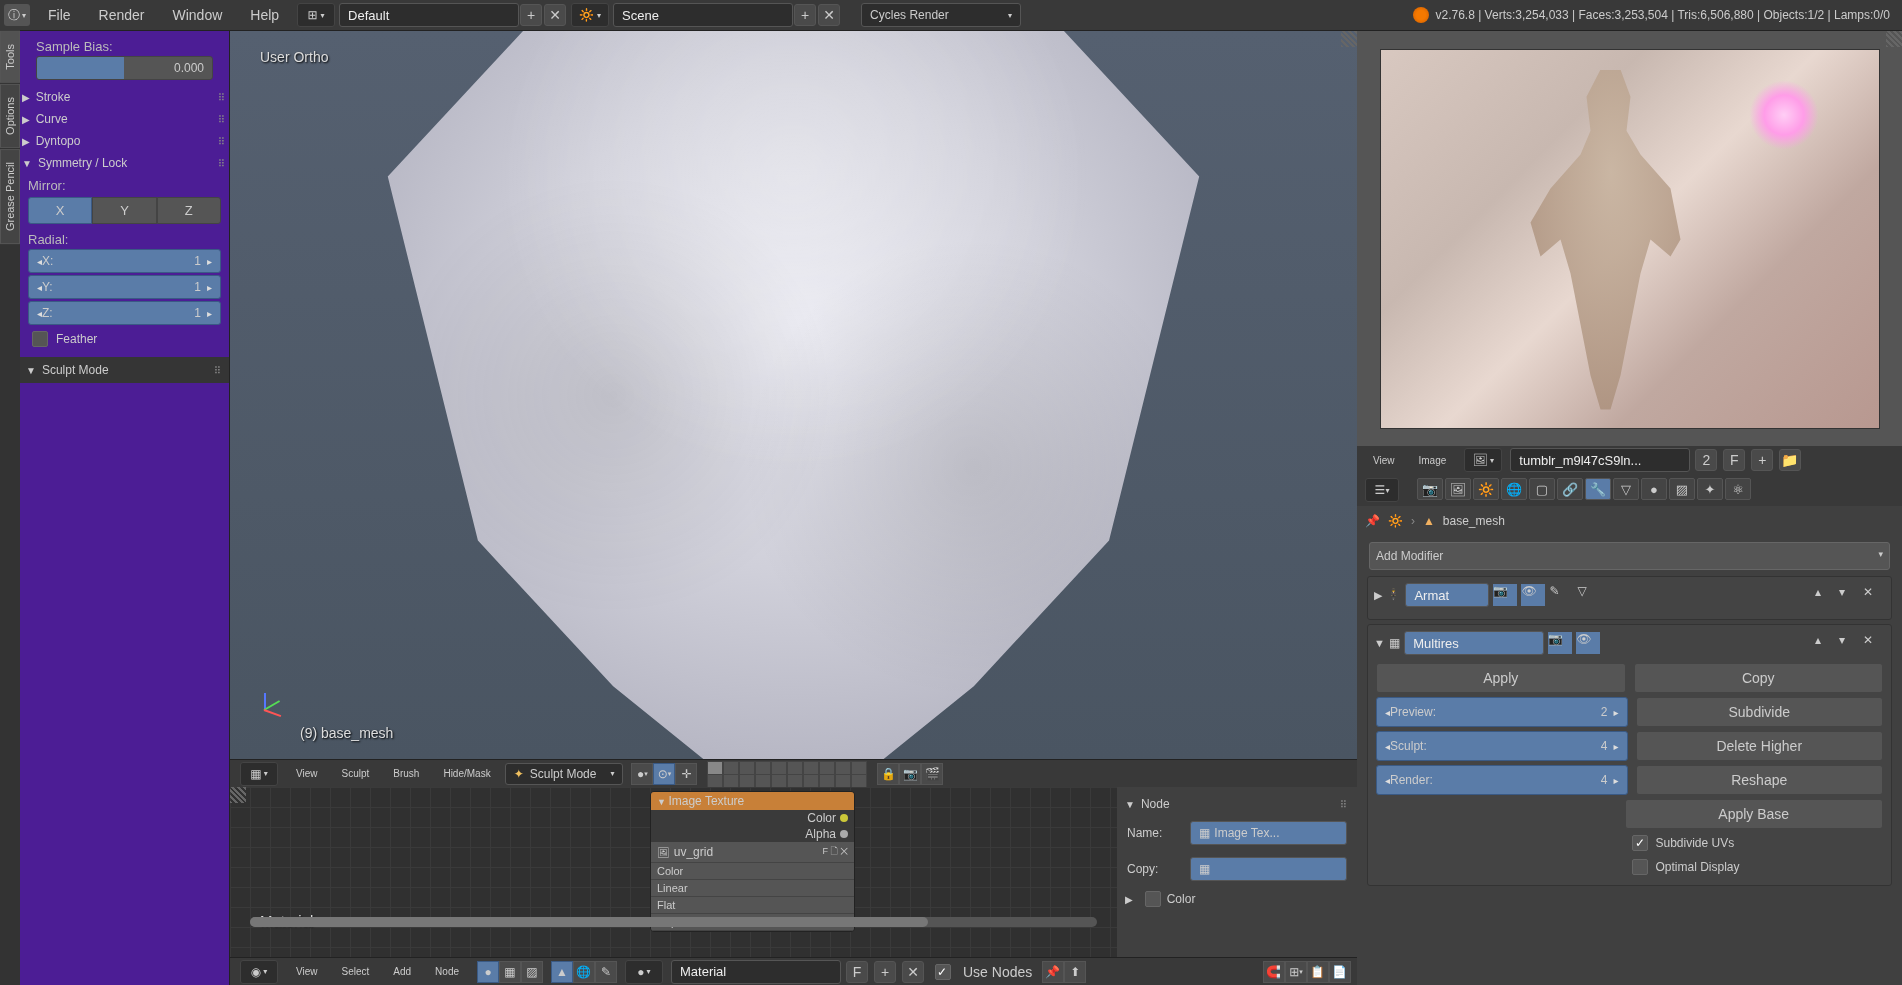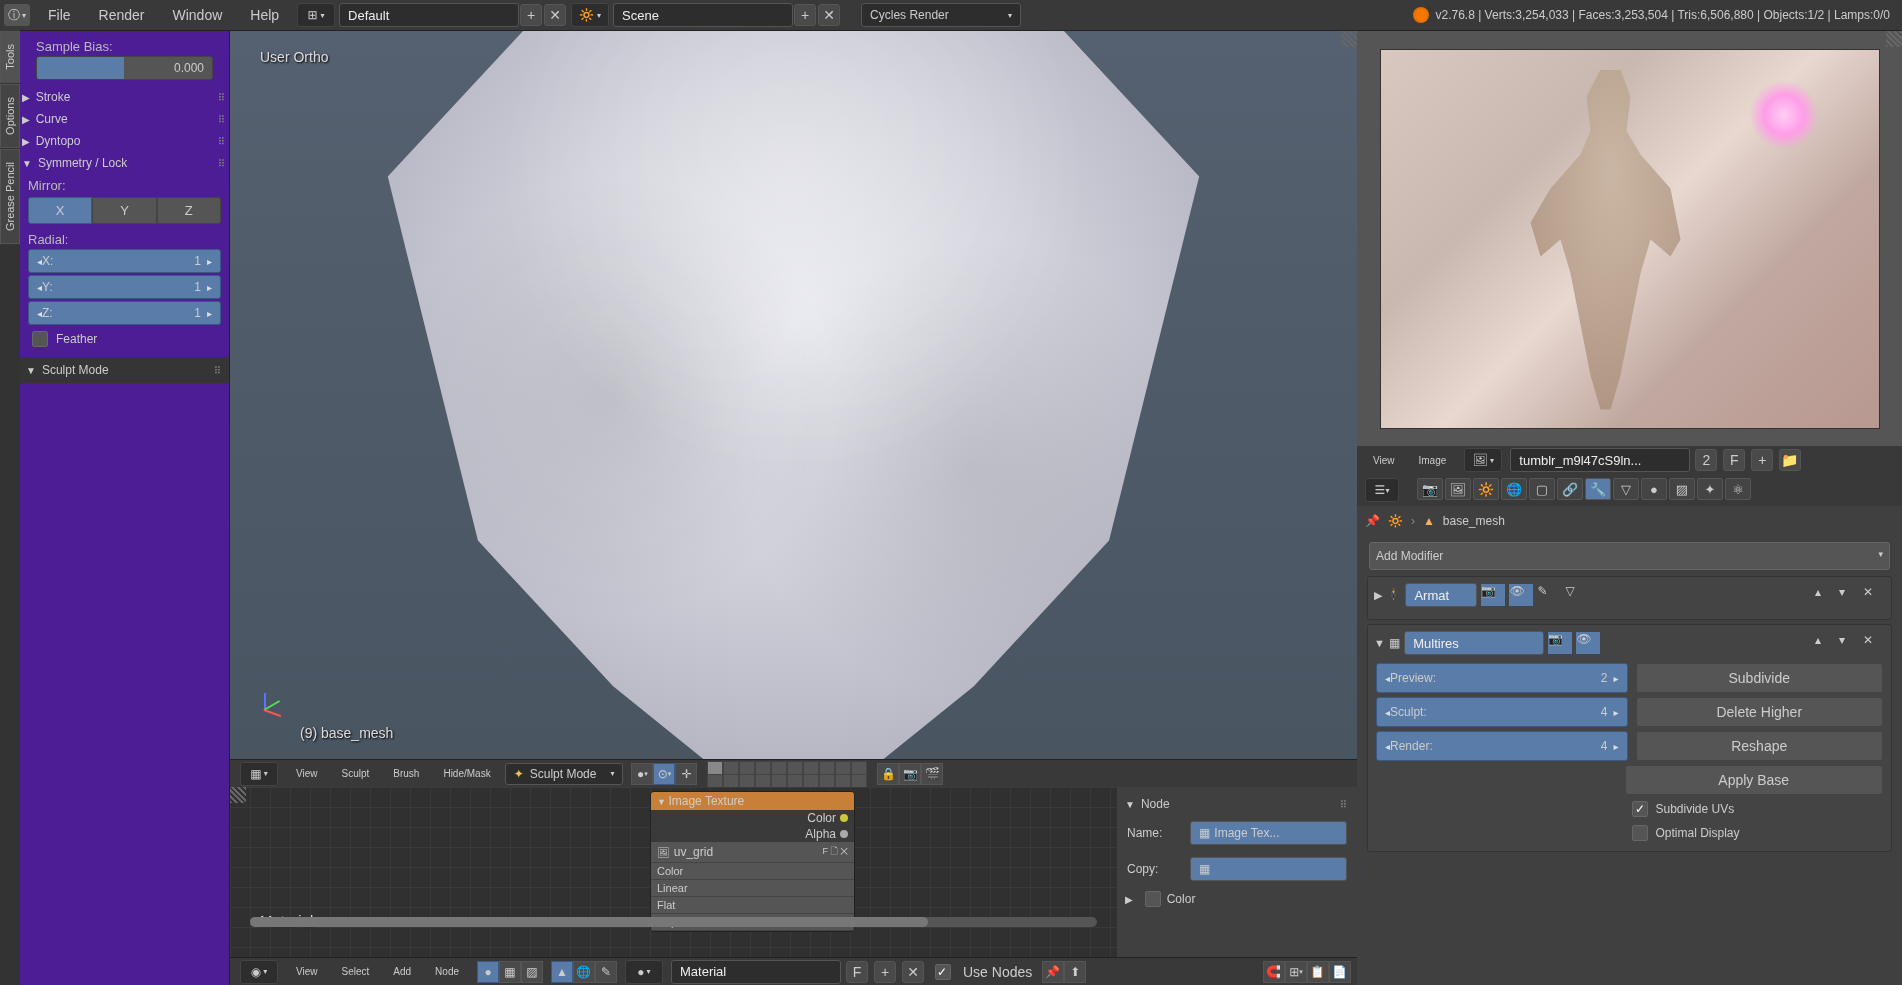--- a/index.html
+++ b/index.html
@@ -367,21 +367,21 @@
       </div>
       <div class="wide-btn">
           <span>Add Modifier</span>
           <span style="font-size:9px;">▾</span>
         </div>
 
       <div class="modifier-box">
         <div class="mod-header">
           <span style="font-size:11px;cursor:pointer;">▶</span>
           <span>🕴</span>
-          <div class="text-field" style="background:#5a7ca8;width:72px;">Armat</div>
+          <div class="text-field" style="background:#5a7ca8;width:84px;">Armat</div>
           <div class="sicon active-blue" style="width:24px;height:22px;">📷</div>
           <div class="sicon active-blue" style="width:24px;height:22px;">👁</div>
           <div class="sicon" style="width:24px;height:22px;">✎</div>
           <div class="sicon" style="width:24px;height:22px;">▽</div>
           <div style="margin-left:auto;display:flex;gap:2px;">
             <div class="sicon" style="width:22px;height:20px;">▴</div>
             <div class="sicon" style="width:22px;height:20px;">▾</div>
             <div class="sicon" style="width:22px;height:20px;">✕</div>
           </div>
         </div>
@@ -394,20 +394,24 @@
           <div class="text-field" style="background:#5a7ca8;width:140px;">Multires</div>
           <div class="sicon active-blue" style="width:24px;height:22px;">📷</div>
           <div class="sicon active-blue" style="width:24px;height:22px;">👁</div>
           <div style="margin-left:auto;display:flex;gap:2px;">
             <div class="sicon" style="width:22px;height:20px;">▴</div>
             <div class="sicon" style="width:22px;height:20px;">▾</div>
             <div class="sicon" style="width:22px;height:20px;">✕</div>
           </div>
         </div>
         <div class="two-col">
+          <div class="mod-btn">Apply</div>
+          <div class="mod-btn">Copy</div>
+        </div>
+        <div class="two-col">
           <div class="num-field" style="flex:1;margin:2px;">
               <span class="arrow">◂</span>
               <span>Preview:</span>
               <span style="margin-left:auto;margin-right:6px;">2</span>
               <span class="arrow">▸</span>
             </div>
           <div class="mod-btn" style="flex:1;">Subdivide</div>
         </div>
         <div class="two-col">
           <div class="num-field" style="flex:1;margin:2px;">

